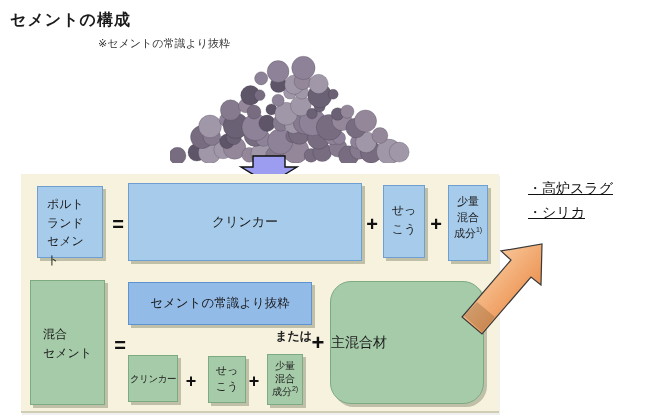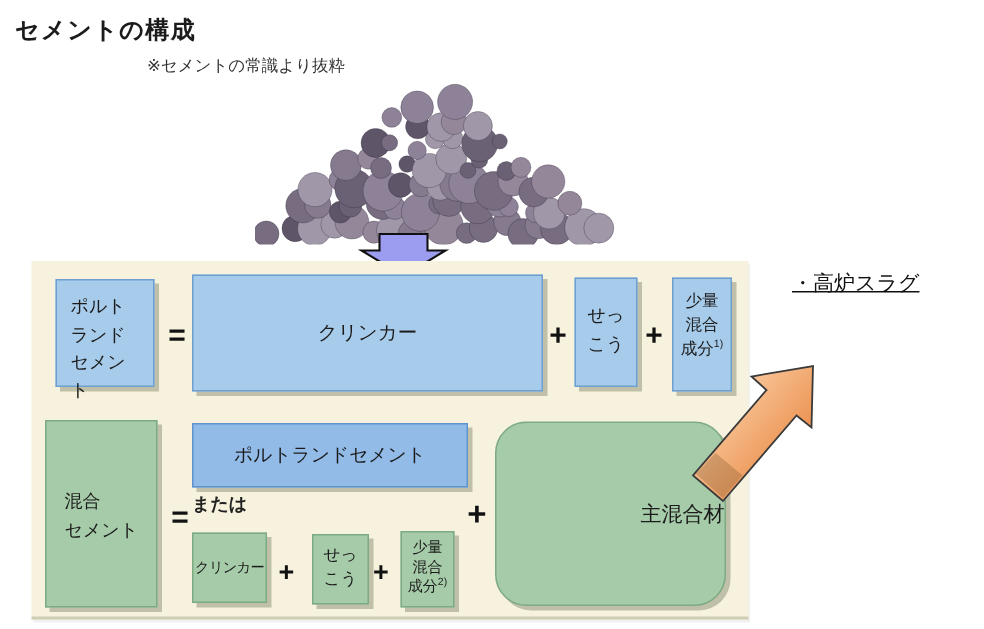--- a/index.html
+++ b/index.html
@@ -39,28 +39,28 @@
   .b-clinker1{left:107px;top:9px;width:234px;height:78px;font-size:13px;line-height:76px;text-align:center;}
   .pl1{left:340px;top:40px;width:22px;}
   .b-sekko1{left:362px;top:11px;width:42px;height:73px;font-size:12px;padding-top:15px;text-align:center;}
   .pl2{left:404px;top:40px;width:22px;}
   .b-minor1{left:427px;top:11px;width:40px;height:76px;font-size:11px;line-height:1.45;padding-top:8px;text-align:center;}
 
   
   .b-kongo{left:9px;top:106px;width:75px;height:125px;font-size:12px;padding:44px 0 0 12px;line-height:1.6;}
   .eq2{left:88px;top:161px;width:22px;}
   .b-portland2{left:107px;top:108px;width:184px;height:43px;font-size:12.5px;line-height:41px;text-align:center;}
-  .mataha{left:107px;top:154px;width:184px;text-align:left;font-size:12px;font-weight:600;color:#222;}
+  .mataha{left:107px;top:154px;width:184px;text-align:right;font-size:12px;font-weight:600;color:#222;}
   .b-clinker2{left:107px;top:181px;width:50px;height:47px;font-size:9.5px;letter-spacing:-0.5px;line-height:45px;text-align:center;}
   .pl3{left:159px;top:198px;width:22px;font-size:18px;}
   .b-sekko2{left:187px;top:182px;width:38px;height:47px;font-size:11px;line-height:1.45;padding-top:6px;text-align:center;}
   .pl4{left:222px;top:198px;width:22px;font-size:18px;}
   .b-minor2{left:246px;top:180px;width:36px;height:51px;font-size:10px;line-height:1.3;padding-top:4px;text-align:center;}
   .pl5{left:284px;top:158px;width:26px;font-size:22px;}
-  .b-shukongo{left:309px;top:107px;width:154px;height:123px;font-size:14px;line-height:121px;text-align:right;border-radius:21px;}
+  .b-shukongo{left:309px;top:107px;width:154px;height:123px;font-size:14px;line-height:121px;text-align:left;border-radius:21px;}
 
   .bullets{left:528px;top:176px;font-size:14px;color:#111;line-height:24px;white-space:nowrap;}
   .bullets div{height:24px;text-decoration:underline;}
 
   svg{display:block;}
 </style>
 </head>
 <body>
 
 <div class="abs title">セメントの構成</div>
@@ -162,21 +162,21 @@
     <div>少量</div>
     <div>混合</div>
     <div><span>成分</span><sup>1)</sup></div>
   </div>
 
   <div class="box greenbox b-kongo">
     <div>混合</div>
     <div>セメント</div>
   </div>
   <div class="op eq2">=</div>
-  <div class="box bluebox2 b-portland2">ポルトランドセメント</div>
+  <div class="box bluebox2 b-portland2">セメントの常識より抜粋</div>
   <div class="abs mataha">または</div>
   <div class="box greenbox b-clinker2">クリンカー</div>
   <div class="op pl3">+</div>
   <div class="box greenbox b-sekko2">
     <div>せっ</div>
     <div>こう</div>
   </div>
   <div class="op pl4">+</div>
   <div class="box greenbox b-minor2">
     <div>少量</div>
@@ -193,13 +193,14 @@
       <stop offset="0" style="stop-color:var(--orange1)"></stop>
       <stop offset="1" style="stop-color:var(--orange2)"></stop>
     </linearGradient>
   </defs>
   <polygon points="102,14 101,55 91,47 42,104 22,87 71,30 61,21" fill="url(#og)" stroke="#3a3a3a" stroke-width="1.2"></polygon>
   <polygon points="24,86 42,102 55,87 37,72" fill="rgba(110,80,40,0.28)" stroke="none"></polygon>
 </svg>
 
 <div class="abs bullets">
   <div>・高炉スラグ</div>
+  <div>・シリカ</div>
 </div>
 
 </body></html>

